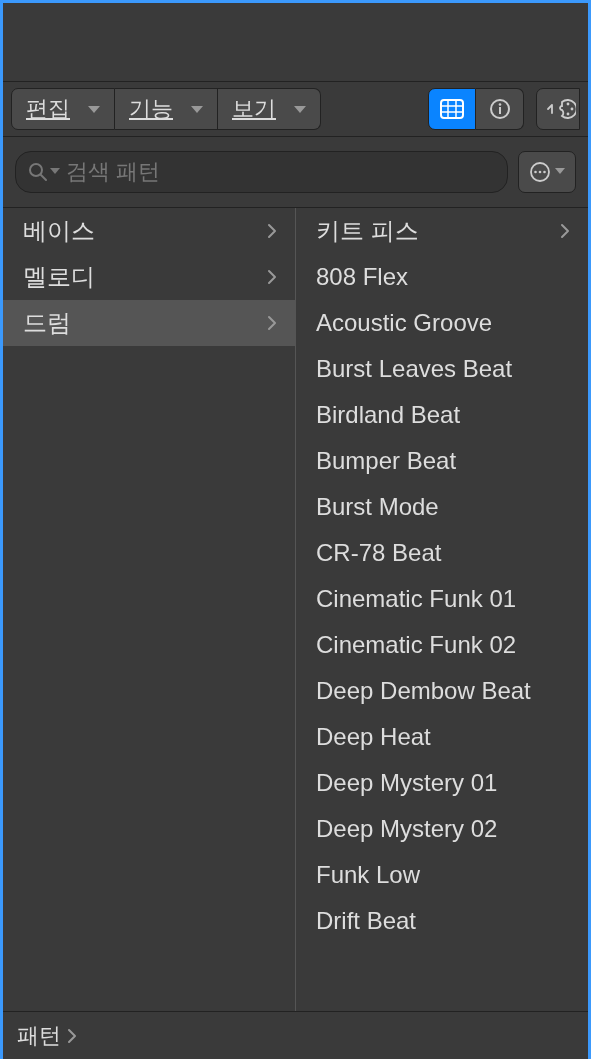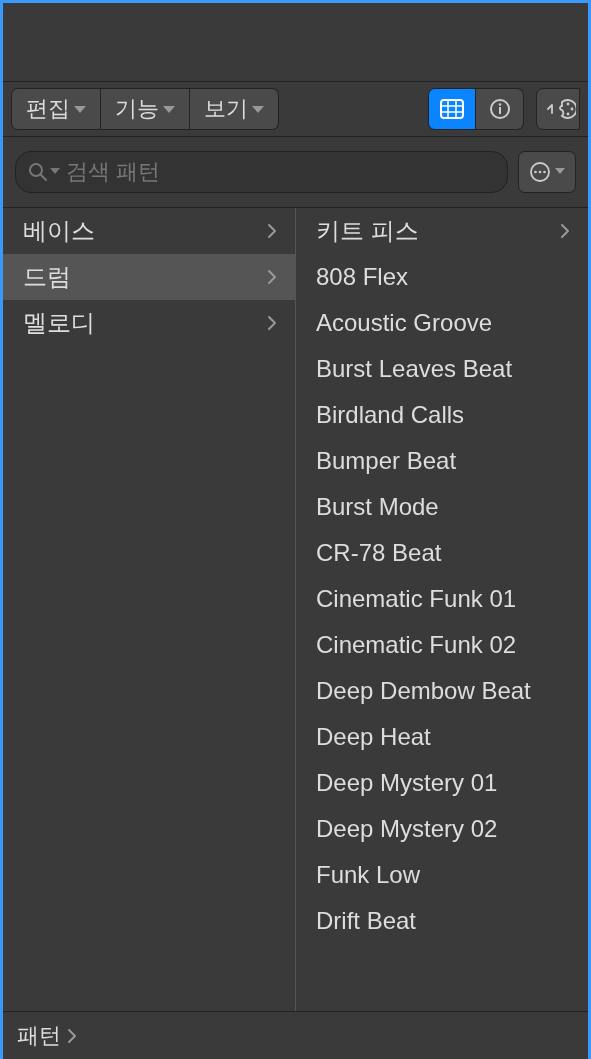--- a/index.html
+++ b/index.html
@@ -27,28 +27,29 @@
       align-items: center;
       padding: 6px 8px;
       gap: 0;
       background: #3a3a3a;
       border-top: 1px solid #222;
       border-bottom: 1px solid #222;
     }
     .menu-btn {
       display: flex;
       align-items: center;
-      gap: 2px;
+      gap: 16px;
       background: #4a4a4a;
       border: 1px solid #222;
       color: #ddd;
       font-size: 22px;
       padding: 6px 14px;
       cursor: pointer;
       height: 42px;
+      text-decoration: underline;
     }
     .menu-btn:first-child {
       border-top-left-radius: 7px;
       border-bottom-left-radius: 7px;
     }
     .menu-btn.mid {
       border-left: none;
     }
     .menu-btn.last {
       border-left: none;
@@ -256,51 +257,51 @@
 </div>
 
 <div class="columns">
   <div class="col col-left" id="cat-col">
       <div class="list-row">
         <span>베이스</span>
         <svg class="chev-right-svg" viewBox="0 0 10 16">
           <polyline points="2,2 8,8 2,14" fill="none" stroke="#999" stroke-width="2" stroke-linecap="round" stroke-linejoin="round"></polyline>
         </svg>
       </div>
+      <div class="list-row">
+        <span>멜로디</span>
+        <svg class="chev-right-svg" viewBox="0 0 10 16">
+          <polyline points="2,2 8,8 2,14" fill="none" stroke="#999" stroke-width="2" stroke-linecap="round" stroke-linejoin="round"></polyline>
+        </svg>
+      </div>
       <div class="list-row selected">
         <span>드럼</span>
         <svg class="chev-right-svg" viewBox="0 0 10 16">
           <polyline points="2,2 8,8 2,14" fill="none" stroke="#999" stroke-width="2" stroke-linecap="round" stroke-linejoin="round"></polyline>
         </svg>
       </div>
-      <div class="list-row">
-        <span>멜로디</span>
-        <svg class="chev-right-svg" viewBox="0 0 10 16">
-          <polyline points="2,2 8,8 2,14" fill="none" stroke="#999" stroke-width="2" stroke-linecap="round" stroke-linejoin="round"></polyline>
-        </svg>
-      </div>
     </div>
   <div class="col col-right" id="pat-col">
       <div class="list-row">
         <span>키트 피스</span>
         <svg class="chev-right-svg" viewBox="0 0 10 16">
           <polyline points="2,2 8,8 2,14" fill="none" stroke="#999" stroke-width="2" stroke-linecap="round" stroke-linejoin="round"></polyline>
         </svg>
       </div>
       <div class="list-row">
         <span>808 Flex</span>
       </div>
       <div class="list-row">
         <span>Acoustic Groove</span>
       </div>
       <div class="list-row">
         <span>Burst Leaves Beat</span>
       </div>
       <div class="list-row">
-        <span>Birdland Calls</span>
+        <span>Birdland Beat</span>
       </div>
       <div class="list-row">
         <span>Bumper Beat</span>
       </div>
       <div class="list-row">
         <span>Burst Mode</span>
       </div>
       <div class="list-row">
         <span>CR-78 Beat</span>
       </div>

